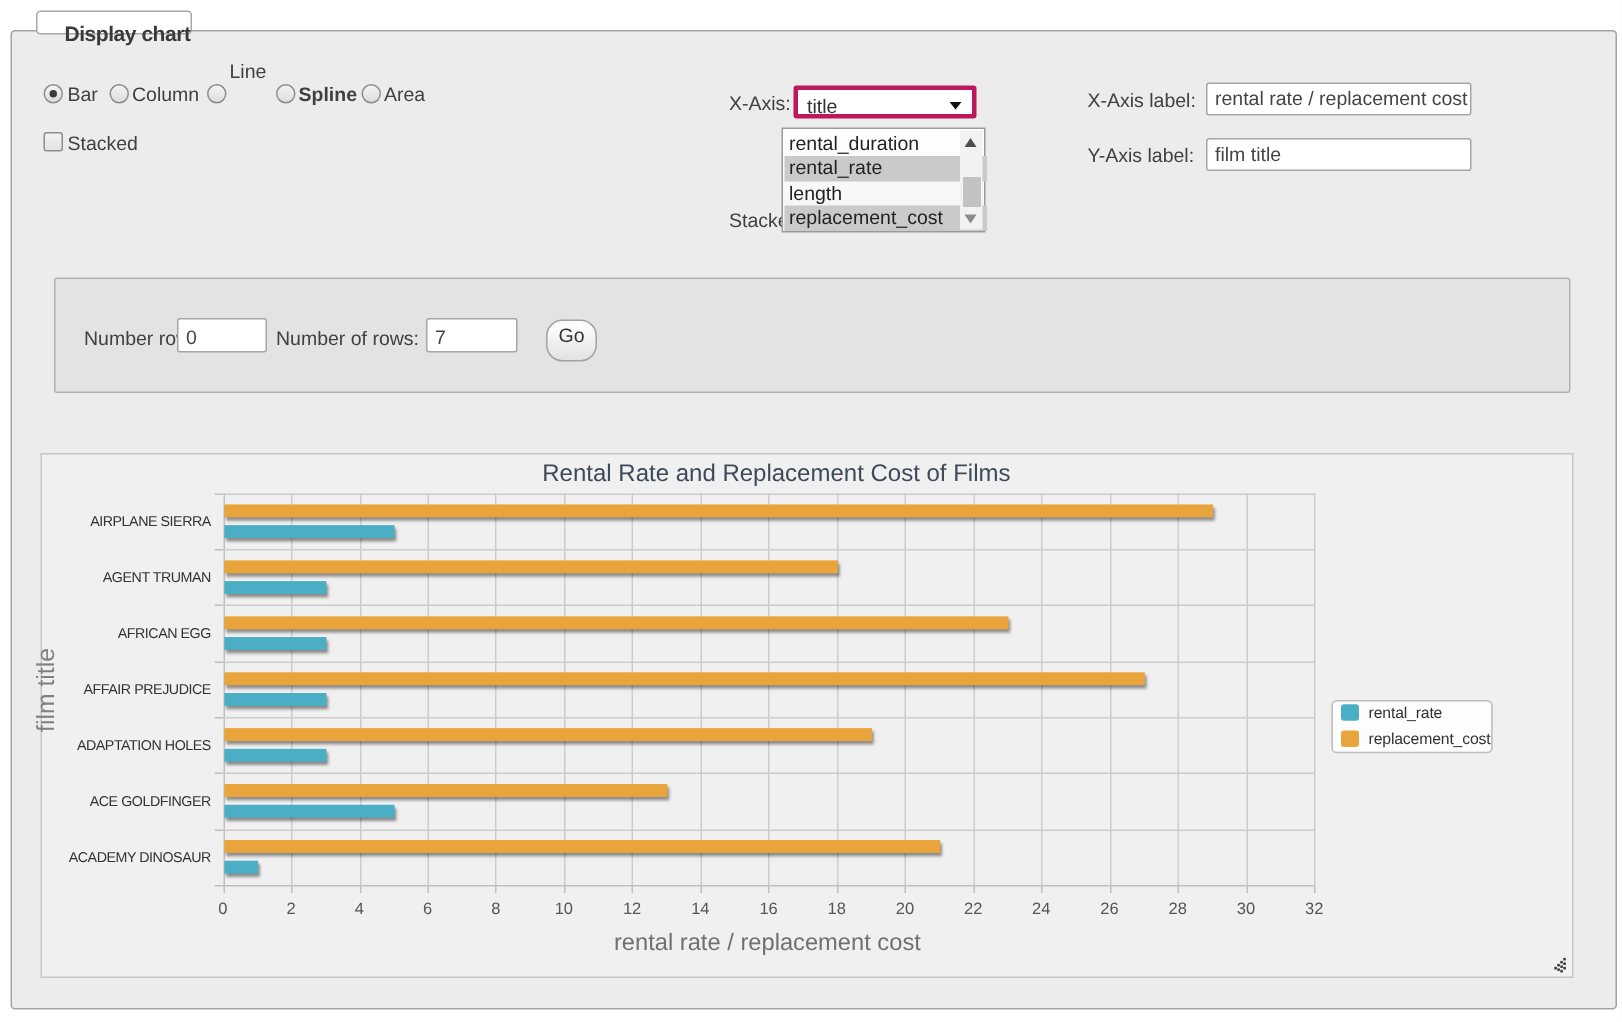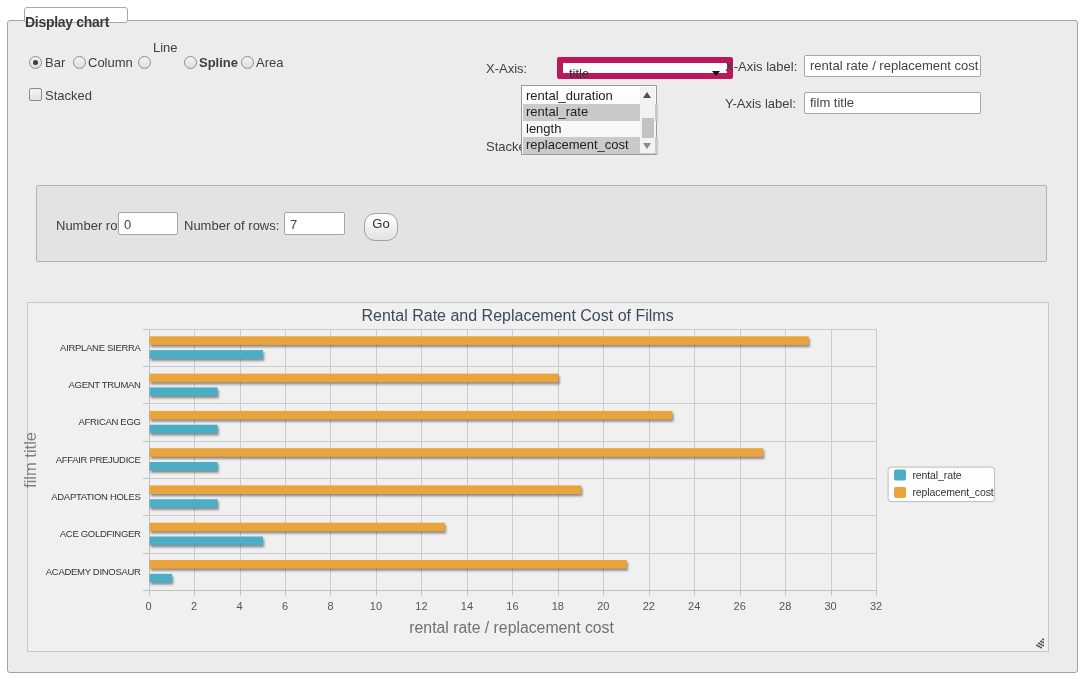--- a/index.html
+++ b/index.html
@@ -1,26 +1,26 @@
 <!DOCTYPE html>
 <html><head>
 <meta charset="utf-8">
 <style>
   html,body{margin:0;padding:0;background:#ffffff;}
   body{font-family:"Liberation Sans",sans-serif;font-size:13px;color:#333;}
   #page{position:relative;width:1081px;height:681px;overflow:hidden;}
   #fs{position:absolute;left:7px;top:20px;width:1071px;height:653px;background:#ececec;border:1px solid #a3a3a3;border-radius:3px;box-sizing:border-box;}
-  #tab{position:absolute;left:24px;top:7px;width:104px;height:16px;background:#ffffff;border:1px solid #a8a8a8;border-radius:3px;box-sizing:border-box;text-align:left;line-height:19px;padding-top:4.5px;font-weight:bold;font-size:14px;letter-spacing:-0.3px;color:#3a3a3a;}
+  #tab{position:absolute;left:24px;top:7px;width:104px;height:16px;background:#ffffff;border:1px solid #a8a8a8;border-radius:3px;box-sizing:border-box;text-align:right;line-height:19px;padding-top:4.5px;font-weight:bold;font-size:14px;letter-spacing:-0.3px;color:#3a3a3a;}
   .radio{position:absolute;width:11px;height:11px;border:1px solid #8d8d8d;border-radius:50%;background:linear-gradient(#f4f4f4,#dddddd);}
   .radio.sel::after{content:"";position:absolute;left:3px;top:3px;width:5px;height:5px;background:#3c3c3c;border-radius:50%;}
   .checkbox{position:absolute;width:11px;height:11px;border:1px solid #8d8d8d;border-radius:2px;background:linear-gradient(#f4f4f4,#e2e2e2);}
   .lbl{position:absolute;white-space:nowrap;color:#404040;}
   .input{position:absolute;background:#ffffff;border:1px solid #a6a6a6;border-radius:2px;box-sizing:border-box;overflow:hidden;white-space:nowrap;color:#444;}
   .input span{display:inline-block;padding-left:5px;line-height:20px;}
-  #selbox{position:absolute;left:529px;top:57px;width:176px;height:22px;background:#ffffff;border:6px solid #be185d;border-radius:2px;box-sizing:border-box;color:#333;margin-left:28px;}
+  #selbox{position:absolute;left:529px;top:57px;width:122px;height:22px;background:#ffffff;border:3px solid #be185d;border-radius:2px;box-sizing:border-box;color:#333;}
   #selbox .txt{position:absolute;left:6px;top:3px;}
   #selbox .arr{position:absolute;right:7px;top:8px;width:0;height:0;border-left:4px solid transparent;border-right:4px solid transparent;border-top:5px solid #111;}
   #listbox{position:absolute;left:521px;top:85px;width:136px;height:70px;background:linear-gradient(#ffffff,#f3f3f3);border:1px solid #9a9a9a;box-sizing:border-box;}
   .li{position:absolute;left:1px;width:132px;height:16.4px;line-height:16.4px;padding-left:3px;color:#222;}
   .li.hl{background:#cacaca;}
   #sbar{position:absolute;right:1px;top:1px;width:15px;height:66px;background:#f2f2f2;}
   #sbar .up{position:absolute;left:3px;top:5px;width:0;height:0;border-left:4.5px solid transparent;border-right:4.5px solid transparent;border-bottom:6px solid #4f4f4f;}
   #sbar .dn{position:absolute;left:3px;bottom:4px;width:0;height:0;border-left:4.5px solid transparent;border-right:4.5px solid transparent;border-top:6px solid #8a8a8a;}
   #sbar .th{position:absolute;left:1.5px;top:31px;width:12px;height:20px;background:#c2c2c2;}
   #panel{position:absolute;left:36px;top:185px;width:1011px;height:77px;background:#e3e3e3;border:1px solid #b2b2b2;border-radius:2px;box-sizing:border-box;}

